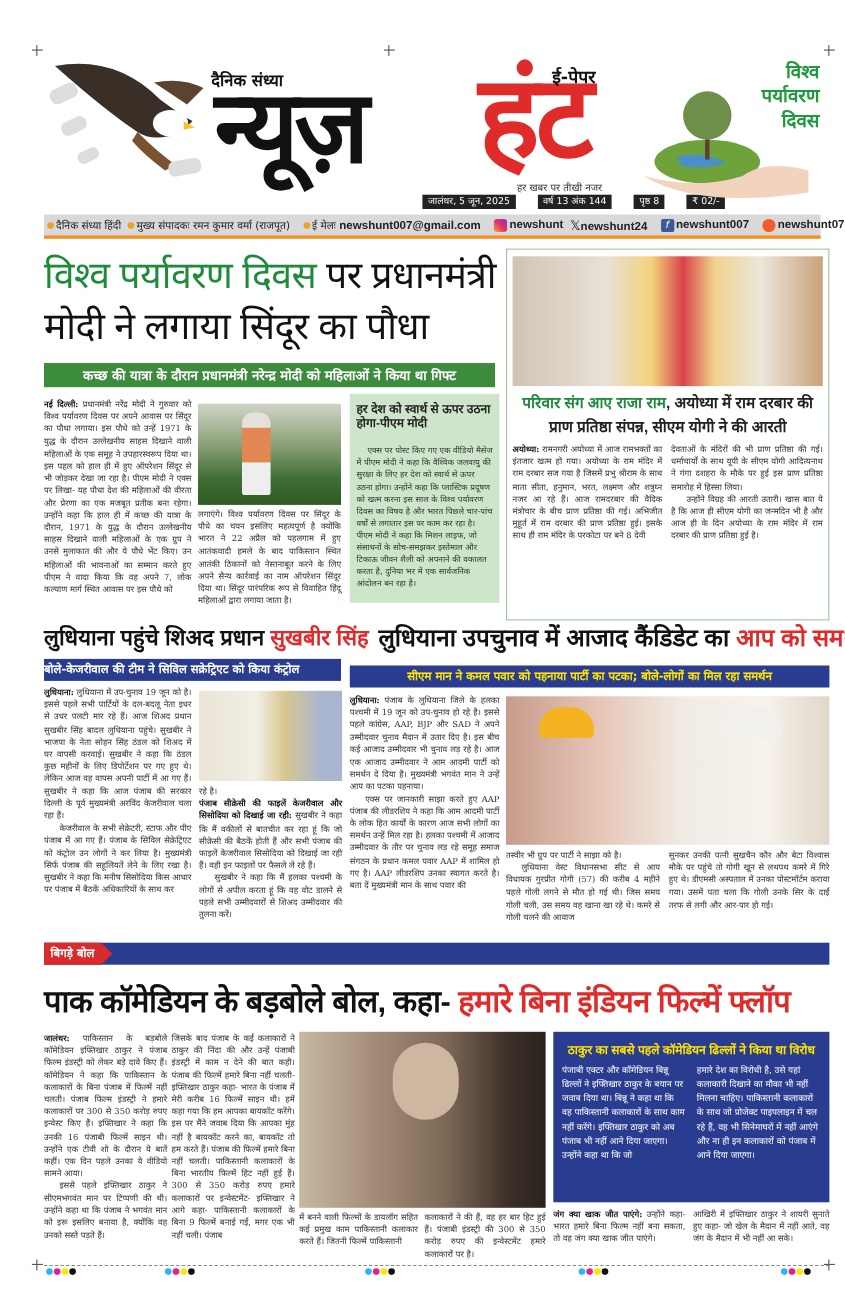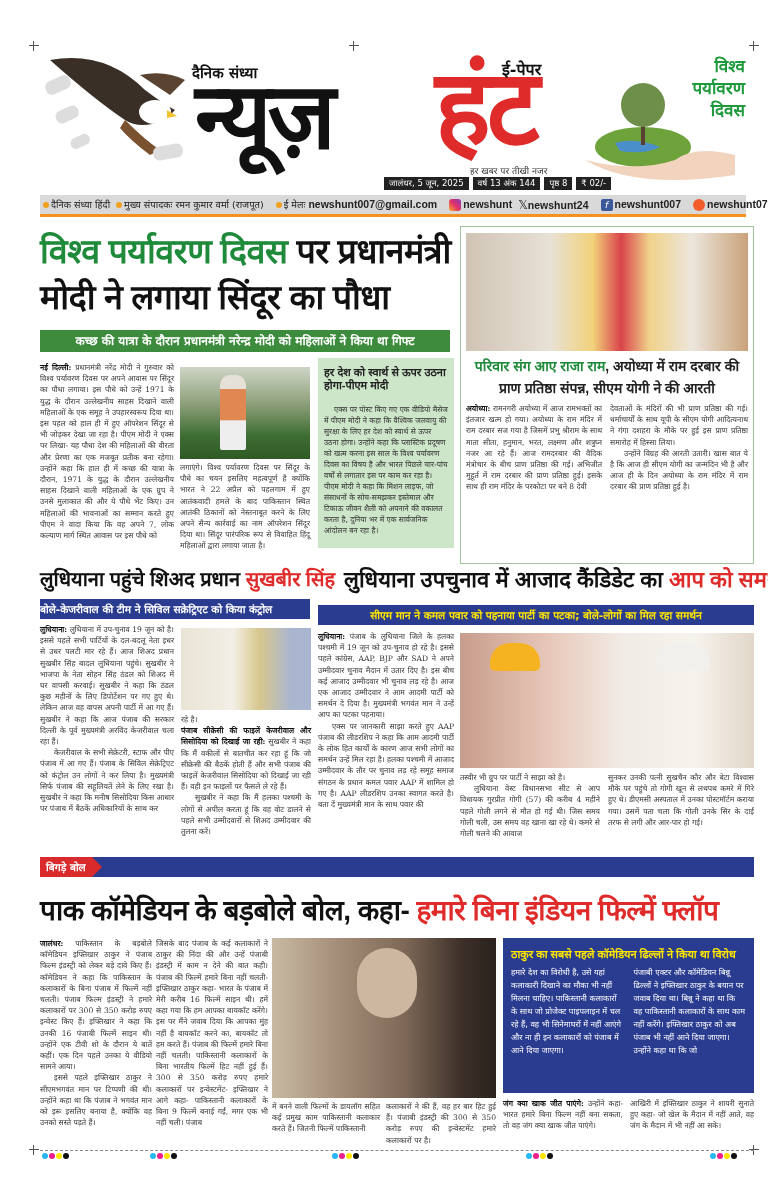--- a/index.html
+++ b/index.html
@@ -10,35 +10,35 @@
 .crop:before{content:"";position:absolute;left:4px;top:0;width:1px;height:10px;background:#555}
 .crop:after{content:"";position:absolute;top:4px;left:0;width:10px;height:1px;background:#555}
 
 
 .eagle{left:45px;top:50px;width:150px;height:115px}
 .tag-small{left:192px;top:62px;font-size:15px;font-weight:bold;color:#111}
 .logo-news{left:195px;top:70px;font-size:92px;font-weight:900;color:#111;line-height:1;font-family:"Liberation Sans",sans-serif;letter-spacing:-4px}
 .logo-hunt{left:435px;top:55px;font-size:105px;font-weight:900;color:#e02b2b;line-height:1;font-family:"Liberation Sans",sans-serif;letter-spacing:-4px}
 .epaper{left:502px;top:58px;font-size:16px;font-weight:bold;color:#111}
 .slogan{left:470px;top:164px;font-size:9px;color:#333;}
-.date-bar{left:384px;top:177px;height:13px;display:flex;gap:4px;font-size:8.5px;color:#fff}
+.date-bar{left:384px;top:177px;height:13px;display:flex;gap:20px;font-size:8.5px;color:#fff}
 .date-bar span{background:#222;padding:0 5px;line-height:13px}
 .env-title{left:640px;top:55px;width:105px;text-align:right;color:#1e9a3c;font-weight:bold;font-size:17px;line-height:22px}
 .globe{left:575px;top:75px;width:170px;height:115px}
 
 .info-bar{left:40px;top:195px;width:706px;height:22px;background:#d9d9d9;border-bottom:3px solid #f39221;display:flex;align-items:center;font-size:9.5px;gap:6px;padding-left:3px;white-space:nowrap}
 .info-bar .dot{display:inline-block;width:6px;height:6px;border-radius:50%;background:#f0a020;margin-right:2px}
 .info-bar b{font-family:"Liberation Sans",sans-serif;font-size:10.5px}
 .info-bar .sep{width:1px;height:18px;background:#555}
 .ig{display:inline-block;width:12px;height:12px;border-radius:3px;background:linear-gradient(45deg,#f9a826,#e1306c,#833ab4);margin-right:2px;vertical-align:middle}
 .fb{display:inline-block;width:12px;height:12px;border-radius:2px;background:#3b5998;color:#fff;font-size:9px;text-align:center;line-height:12px;margin-right:2px;vertical-align:middle}
 .yt{display:inline-block;width:12px;height:12px;border-radius:50%;background:#f35c2b;margin-right:2px;vertical-align:middle}
 
 
-.h1{left:40px;top:228px;width:420px;font-size:34px;line-height:46px;font-weight:bold;color:#111;font-family:"Liberation Sans",sans-serif;letter-spacing:-0.5px}
+.h1{left:40px;top:228px;width:420px;font-size:34px;line-height:46px;font-weight:normal;color:#111;font-family:"Liberation Sans",sans-serif;letter-spacing:-0.5px}
 .h1 .g{color:#1e8a3a}
 .sub-green{left:40px;top:330px;width:410px;height:22px;background:#3d8b3d;color:#fff;font-size:12px;text-align:center;line-height:22px;font-weight:bold}
 .body-text{font-family:"DejaVu Serif",serif;font-size:7.6px;line-height:11.2px;color:#333;text-align:justify}
 .body-text b{color:#111}
 .modi-photo{left:180px;top:367px;width:130px;height:92px;background:linear-gradient(180deg,#cfd5c7 0%,#8da07a 40%,#3e6d33 75%,#2f5a24 100%)}
 .modi-photo:after{content:"";position:absolute;left:40px;top:8px;width:26px;height:75px;background:linear-gradient(180deg,#e6e1d8 0%,#e6e1d8 18%,#e08752 19%,#e08752 60%,#eee 61%);border-radius:10px 10px 2px 2px}
 .greenbox{left:318px;top:358px;width:136px;height:190px;background:#cde5c9;padding:8px 6px}
 .greenbox .t{font-size:11px;font-weight:bold;line-height:13px;color:#222;font-family:"Liberation Sans",sans-serif}
 .greenbox .p{font-size:7.5px;line-height:11px;color:#333;margin-top:12px;text-indent:10px}
 
@@ -64,21 +64,21 @@
 .bigde{left:40px;top:857px;width:714px;height:20px;background:#2a3c8f;display:flex;align-items:center}
 .bigde .lab{background:#d92b2b;color:#fff;font-weight:bold;font-size:10.5px;padding:0 6px;height:20px;line-height:20px;position:relative}
 .bigde .lab:after{content:"";position:absolute;right:-10px;top:0;border-left:10px solid #d92b2b;border-top:10px solid transparent;border-bottom:10px solid transparent}
 .bigde .txt{color:#fff;font-size:11px;font-weight:bold;margin-left:22px;white-space:nowrap}
 
 .h3{left:40px;top:890px;width:714px;font-size:28px;font-weight:bold;font-family:"Liberation Sans",sans-serif;white-space:nowrap;letter-spacing:-0.5px;color:#111}
 .h3 .r{color:#e02b2b}
 .iftikhar-photo{left:272px;top:938px;width:224px;height:160px;background:linear-gradient(90deg,#c8b9a3,#a48d78 30%,#7c6756 60%,#3c2f28 85%,#2a221d)}
 .iftikhar-photo:after{content:"";position:absolute;left:85px;top:10px;width:60px;height:70px;border-radius:30px;background:#cdb7a1}
 .bluebox{left:503px;top:938px;width:251px;height:155px;background:#2a3c8f;padding:8px 8px}
-.bluebox .t{color:#ffe600;font-size:11px;font-weight:bold;white-space:nowrap;text-align:left;font-family:"Liberation Sans",sans-serif}
+.bluebox .t{color:#ffe600;font-size:11px;font-weight:bold;white-space:nowrap;text-align:center;font-family:"Liberation Sans",sans-serif}
 .bluebox .cols{display:flex;gap:10px;margin-top:5px}
 .bluebox .cols div{flex:1;color:#fff;font-size:8px;line-height:13px}
 
 .bottom-rule{left:40px;top:1150px;width:714px;height:1px;border-top:1px dashed #888}
 .cmyk{position:absolute;display:flex;gap:1px}
 .cmyk i{display:block;width:6px;height:6px;border-radius:50%}
 </style>
 </head>
 <body>
 
@@ -179,22 +179,22 @@
 
 <div class="abs h3"><span>पाक कॉमेडियन के बड़बोले बोल, कहा- </span><span class="r">हमारे बिना इंडियन फिल्में फ्लॉप</span></div>
 <div class="abs body-text" style="left:40px;top:938px;width:112px"><b>जालंधर:</b> <span>पाकिस्तान के बड़बोले कॉमेडियन इफ्तिखार ठाकुर ने पंजाब फिल्म इंडस्ट्री को लेकर बड़े दावे किए हैं। कॉमेडियन ने कहा कि पाकिस्तान के कलाकारों के बिना पंजाब में फिल्में नहीं चलती। पंजाब फिल्म इंडस्ट्री ने हमारे कलाकारों पर 300 से 350 करोड़ रुपए इन्वेस्ट किए हैं। इफ्तिखार ने कहा कि उनकी 16 पंजाबी फिल्में साइन थी। उन्होंने एक टीवी शो के दौरान ये बातें कहीं। एक दिन पहले उनका ये वीडियो सामने आया।</span><br><span style="padding-left:14px">इससे पहले इफ्तिखार ठाकुर ने सीएमभगवंत मान पर टिप्पणी की थी। उन्होंने कहा था कि पंजाब ने भगवंत मान को इरू इसलिए बनाया है, क्योंकि वह उनको सस्ते पड़ते हैं।</span></div>
 <div class="abs body-text" style="left:156px;top:938px;width:112px">जिसके बाद पंजाब के कई कलाकारों ने ठाकुर की निंदा की और उन्हें पंजाबी इंडस्ट्री में काम न देने की बात कही। पंजाब की फिल्में हमारे बिना नहीं चलती- इफ्तिखार ठाकुर कहा- भारत के पंजाब में मेरी करीब 16 फिल्में साइन थी। हमें कहा गया कि हम आपका बायकॉट करेंगे। इस पर मैंने जवाब दिया कि आपका मुंह नहीं है बायकॉट करने का, बायकॉट तो हम करते हैं। पंजाब की फिल्में हमारे बिना नहीं चलती। पाकिस्तानी कलाकारों के बिना भारतीय फिल्में हिट नहीं हुई हैं। 300 से 350 करोड़ रुपए हमारे कलाकारों पर इन्वेस्टमेंट- इफ्तिखार ने आगे कहा- पाकिस्तानी कलाकारों के बिना 9 फिल्में बनाई गईं, मगर एक भी नहीं चली। पंजाब</div>
 <div class="abs iftikhar-photo"></div>
 <div class="abs body-text" style="left:272px;top:1101px;width:108px">में बनने वाली फिल्मों के डायलॉग सहित कई प्रमुख काम पाकिस्तानी कलाकार करते हैं। जितनी फिल्में पाकिस्तानी</div>
 <div class="abs body-text" style="left:386px;top:1101px;width:110px">कलाकारों ने की हैं, वह हर बार हिट हुई हैं। पंजाबी इंडस्ट्री की 300 से 350 करोड़ रुपए की इन्वेस्टमेंट हमारे कलाकारों पर है।</div>
 <div class="abs bluebox">
   <div class="t">ठाकुर का सबसे पहले कॉमेडियन ढिल्लों ने किया था विरोध</div>
   <div class="cols">
+    <div>पंजाबी एक्टर और कॉमेडियन बिन्नू ढिल्लों ने इफ्तिखार ठाकुर के बयान पर जवाब दिया था। बिन्नू ने कहा था कि वह पाकिस्तानी कलाकारों के साथ काम नहीं करेंगे। इफ्तिखार ठाकुर को अब पंजाब भी नहीं आने दिया जाएगा। उन्होंने कहा था कि जो</div>
     <div>हमारे देश का विरोधी है, उसे यहां कलाकारी दिखाने का मौका भी नहीं मिलना चाहिए। पाकिस्तानी कलाकारों के साथ जो प्रोजेक्ट पाइपलाइन में चल रहे हैं, वह भी सिनेमाघरों में नहीं आएंगे और ना ही इन कलाकारों को पंजाब में आने दिया जाएगा।</div>
-    <div>पंजाबी एक्टर और कॉमेडियन बिन्नू ढिल्लों ने इफ्तिखार ठाकुर के बयान पर जवाब दिया था। बिन्नू ने कहा था कि वह पाकिस्तानी कलाकारों के साथ काम नहीं करेंगे। इफ्तिखार ठाकुर को अब पंजाब भी नहीं आने दिया जाएगा। उन्होंने कहा था कि जो</div>
   </div>
 </div>
 <div class="abs body-text" style="left:503px;top:1098px;width:120px"><b>जंग क्या खाक जीत पाएंगे:</b> <span>उन्होंने कहा- भारत हमारे बिना फिल्म नहीं बना सकता, तो वह जंग क्या खाक जीत पाएंगे।</span></div>
 <div class="abs body-text" style="left:630px;top:1098px;width:124px">आखिरी में इफ्तिखार ठाकुर ने शायरी सुनाते हुए कहा- जो खेल के मैदान में नहीं आते, वह जंग के मैदान में भी नहीं आ सके।</div>
 
 <div class="abs bottom-rule"></div>
 <div class="cmyk" style="left:42px;top:1153px">
     <i style="background:#29b6f6"></i>
     <i style="background:#e91e8c"></i>
     <i style="background:#ffe600"></i>

